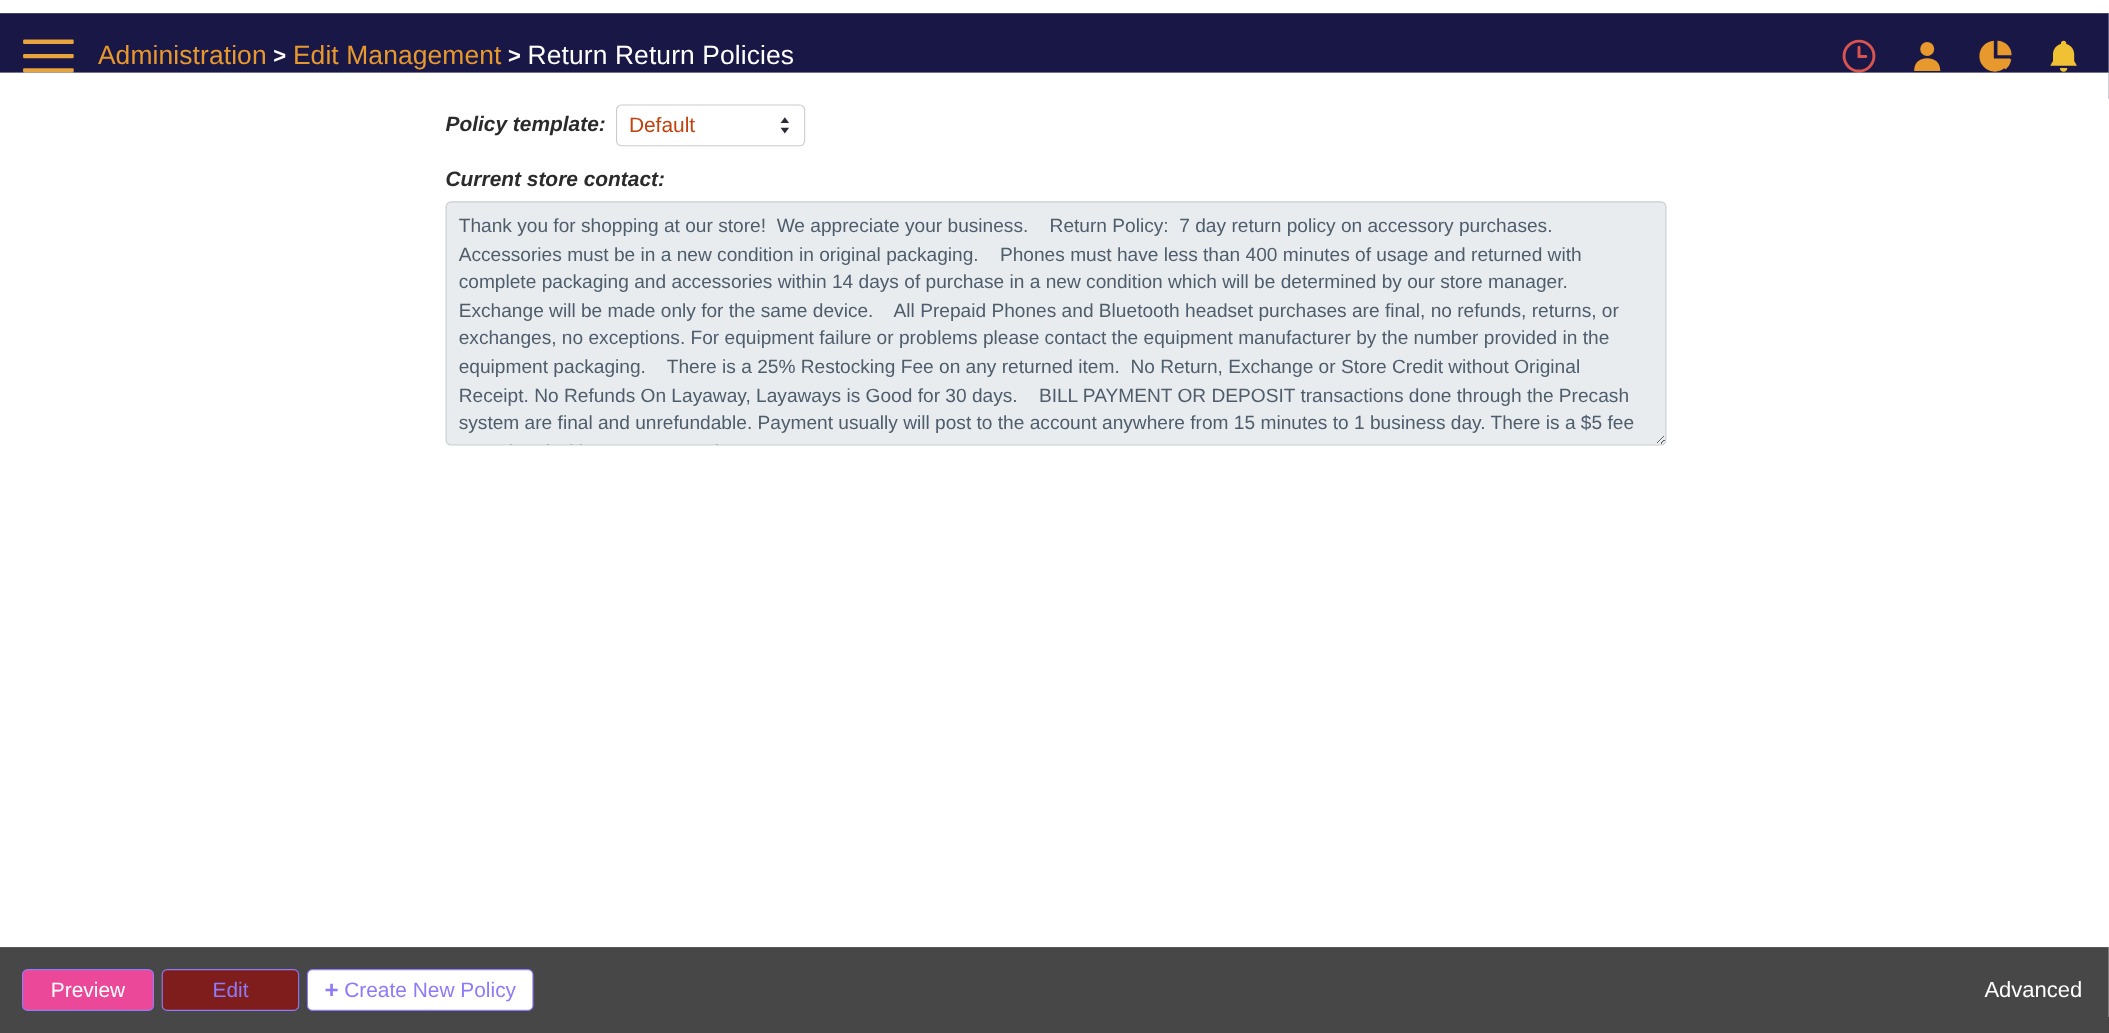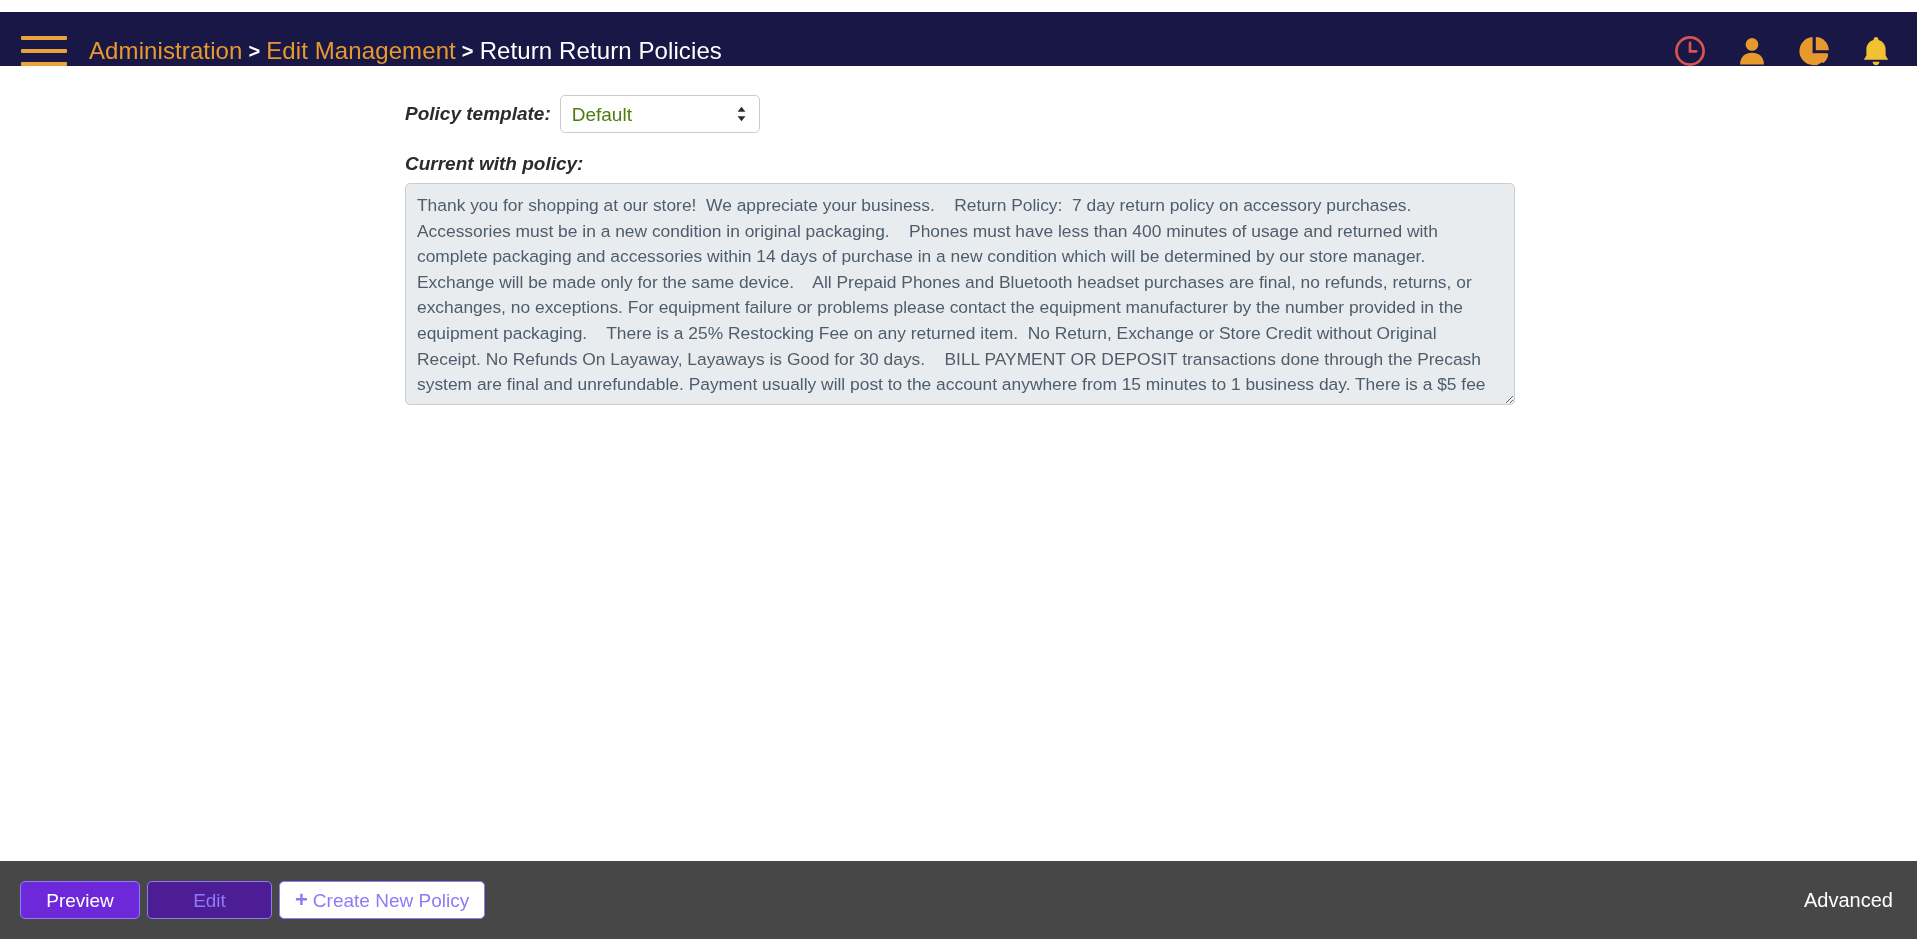--- a/index.html
+++ b/index.html
@@ -46,23 +46,23 @@
   #content { position: absolute; top: 66px; left: 0; width: 1917px; height: 783px; background: #fff; }
 
   #form-area { position: absolute; left: 405px; top: 28px; width: 1110px; }
 
   .field-row { display: flex; align-items: center; height: 40px; }
   .field-label {
     font-size: 19px; font-style: italic; font-weight: 700;
     color: #2b2b2b; margin-right: 9px; white-space: nowrap;
   }
   #policy-template-select {
-    width: 200px; height: 38px;
+    width: 172px; height: 38px;
     border: 1px solid #ccccd0; border-radius: 5px;
-    background: #ffffff; color: #4d7c0f;
+    background: #ffffff; color: #c2410c;
     font-size: 19px; font-family: "Liberation Sans", sans-serif;
     padding: 0 34px 0 11px;
     -webkit-appearance: none; appearance: none;
     position: relative; cursor: pointer;
   }
   .select-wrap { position: relative; display: inline-block; }
   .select-arrows {
     position: absolute; right: 13px; top: 50%; transform: translateY(-50%);
     pointer-events: none; color: #2b2b37; line-height: 0;
   }
@@ -96,25 +96,25 @@
   }
   .btn {
     height: 38px; border-radius: 5px;
     font-family: "Liberation Sans", sans-serif;
     font-size: 19px; line-height: 1;
     display: inline-flex; align-items: center; justify-content: center;
     cursor: pointer; white-space: nowrap;
   }
   #btn-preview {
     margin-left: 20px; width: 120px;
-    background: #6d28d9; border: 1px solid #8f7bf7; color: #ffffff;
+    background: #ec4899; border: 1px solid #8f7bf7; color: #ffffff;
   }
   #btn-edit {
     margin-left: 7px; width: 125px;
-    background: #4c1d95; border: 1px solid #8f7bf7; color: #8f7bf7;
+    background: #7f1d1d; border: 1px solid #8f7bf7; color: #8f7bf7;
   }
   #btn-create {
     margin-left: 7px; padding: 0 15px;
     background: #ffffff; border: 1px solid #8f7bf7; color: #8f7bf7;
   }
   #btn-create .plus { font-size: 22px; font-weight: 700; margin-right: 5px; line-height: 1; }
   #advanced-label {
     position: absolute; right: 24px;
     color: #ffffff; font-size: 20px; cursor: pointer;
   }
@@ -176,21 +176,21 @@
         </select>
         <span class="select-arrows">
           <svg width="11" height="17" viewBox="0 0 11 17">
             <path d="M5.5 1.2 L9.4 6.3 L1.6 6.3 Z" fill="#2b2b37"></path>
             <path d="M5.5 15.8 L1.6 10.7 L9.4 10.7 Z" fill="#2b2b37"></path>
           </svg>
         </span>
       </span>
     </div>
 
-    <div id="current-policy-label">Current with policy:</div>
+    <div id="current-policy-label">Current store contact:</div>
 
     <textarea id="policy-textarea" spellcheck="false" placeholder="" style="">Thank you for shopping at our store!  We appreciate your business.    Return Policy:  7 day return policy on accessory purchases. Accessories must be in a new condition in original packaging.    Phones must have less than 400 minutes of usage and returned with complete packaging and accessories within 14 days of purchase in a new condition which will be determined by our store manager. Exchange will be made only for the same device.    All Prepaid Phones and Bluetooth headset purchases are final, no refunds, returns, or exchanges, no exceptions. For equipment failure or problems please contact the equipment manufacturer by the number provided in the equipment packaging.    There is a 25% Restocking Fee on any returned item.  No Return, Exchange or Store Credit without Original Receipt. No Refunds On Layaway, Layaways is Good for 30 days.    BILL PAYMENT OR DEPOSIT transactions done through the Precash system are final and unrefundable. Payment usually will post to the account anywhere from 15 minutes to 1 business day. There is a $5 fee associated with every transaction.</textarea>
 
   </div>
 </div>
 
 <div id="bottombar">
 
   <div class="btn" id="btn-preview">
     <span>Preview</span>

